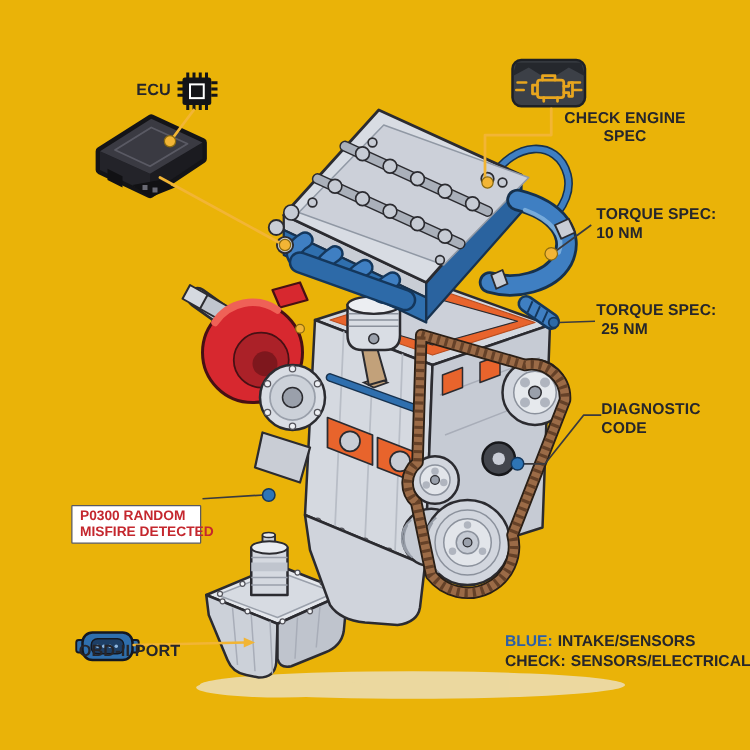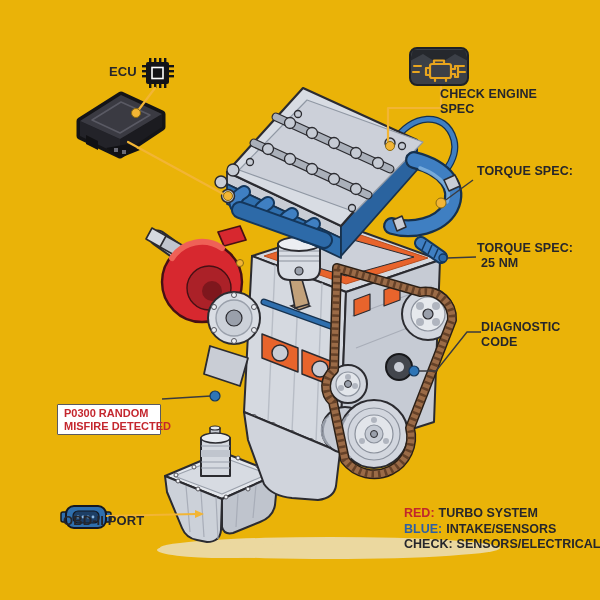--- a/index.html
+++ b/index.html
@@ -7,21 +7,21 @@
     position:relative;width:600px;height:600px;background:#eab308;overflow:hidden;
     font-family:"Liberation Sans", sans-serif;color:#26262b;
   }
   .art{position:absolute;left:0;top:0;}
   .lbl{
     position:absolute;font-size:12.5px;font-weight:600;line-height:15px;
     color:#26262b;letter-spacing:.1px;white-space:nowrap;
   }
   .lbl .ln{display:block;}
   .ecu-lbl{left:109px;top:64px;font-size:13px;}
-  .cel-lbl{left:440px;top:87px;width:120px;text-align:left;}
+  .cel-lbl{left:440px;top:87px;width:120px;text-align:center;}
   .t10-lbl{left:477px;top:164px;}
   .t25-lbl{left:477px;top:241px;}
   .t25-lbl .ln2{margin-left:4px;}
   .diag-lbl{left:481px;top:320px;}
   .obd-lbl{left:63px;top:513px;font-size:13px;}
   .fault-box{
     position:absolute;left:57px;top:380px;width:104px;height:31px;box-sizing:border-box;
     background:#ffffff;border:1.5px solid #5a5a60;border-radius:1px;
     padding:2px 0 0 6px;font-size:11px;line-height:13px;font-weight:700;
     color:#c4272e;white-space:nowrap;margin-top:24px;
@@ -362,43 +362,41 @@
 
   <div class="lbl ecu-lbl">ECU</div>
 
   <div class="lbl cel-lbl">
     <span class="ln">CHECK ENGINE</span>
     <span class="ln">SPEC</span>
   </div>
 
   <div class="lbl t10-lbl">
     <span class="ln">TORQUE SPEC:</span>
+    <span class="ln">10 NM</span>
   </div>
 
   <div class="lbl t25-lbl">
     <span class="ln">TORQUE SPEC:</span>
     <span class="ln ln2">25 NM</span>
   </div>
 
   <div class="lbl diag-lbl">
     <span class="ln">DIAGNOSTIC</span>
     <span class="ln">CODE</span>
   </div>
 
   <div class="fault-box">
     <span class="ln">P0300 RANDOM</span>
     <span class="ln">MISFIRE DETECTED</span>
   </div>
 
   <div class="lbl obd-lbl">OBD-II PORT</div>
 
   <div class="legend">
-    <div class="legend-row">
-      <span class="legend-key k-red">RED:</span><span class="legend-val">TURBO SYSTEM</span>
-    </div>
     <div class="legend-row">
       <span class="legend-key k-blue">BLUE:</span><span class="legend-val">INTAKE/SENSORS</span>
     </div>
     <div class="legend-row">
       <span class="legend-key k-yellow">CHECK:</span><span class="legend-val">SENSORS/ELECTRICAL</span>
     </div>
   </div>
 
 </div>
 

